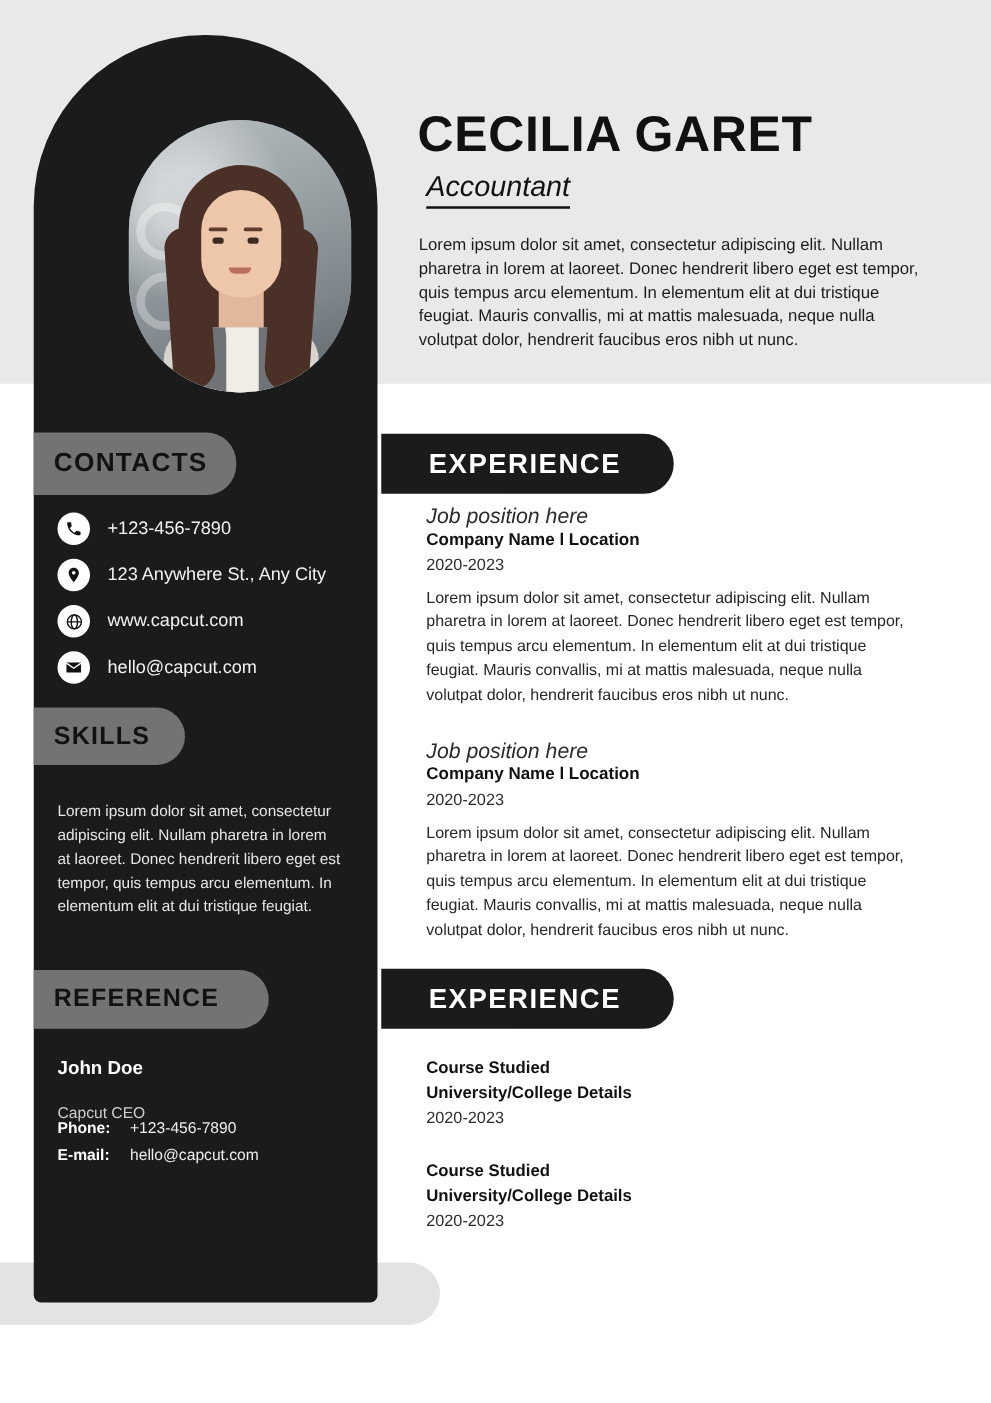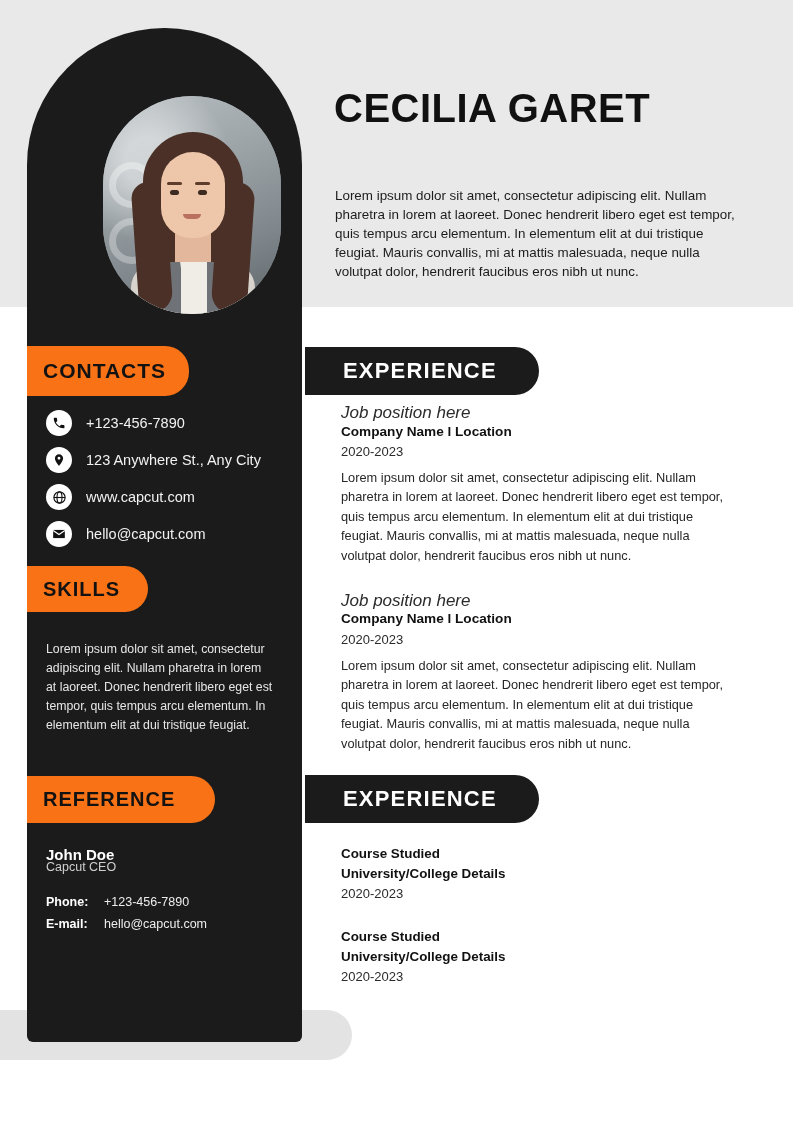--- a/index.html
+++ b/index.html
@@ -138,21 +138,21 @@
   }
   .p-shirt {
     position: absolute; left: 78px; top: 166px;
     width: 26px; height: 60px;
     background: #f0ece6;
   }
 
   
   .pill-light {
     position: absolute;
-    background: #f97316;
+    background: #737373;
     border-radius: 0 24px 24px 0;
     display: flex; align-items: center;
     padding-left: 16px;
     color: #121212;
     font-weight: 700;
     letter-spacing: 1px;
   }
   
   .pill-dark {
     position: absolute;
@@ -190,21 +190,21 @@
     color: #e6e6e6;
     font-size: 12.3px;
     line-height: 1.55;
   }
 
   .ref-name {
     position: absolute; left: 46px; top: 846px;
     color: #ffffff; font-size: 15px; font-weight: 700; text-align: center;
   }
   .ref-role {
-    position: absolute; left: 46px; top: 860px;
+    position: absolute; left: 46px; top: 883px;
     color: #cfcfcf; font-size: 12.5px;
   }
   .ref-line {
     position: absolute; left: 46px;
     display: flex; gap: 10px; align-items: baseline;
     font-size: 12.5px; color: #ededed;
   }
   .ref-line .lbl { font-weight: 700; color: #ffffff; width: 48px; }
 
   
@@ -343,20 +343,21 @@
   <div class="ref-line" style="top:895px;">
     <span class="lbl">Phone:</span>
     <span>+123-456-7890</span>
   </div>
   <div class="ref-line" style="top:917px;">
     <span class="lbl">E-mail:</span>
     <span>hello@capcut.com</span>
   </div>
 
   <div class="name">CECILIA GARET</div>
+  <div class="role">Accountant</div>
   <div class="summary">Lorem ipsum dolor sit amet, consectetur adipiscing elit. Nullam pharetra in lorem at laoreet. Donec hendrerit libero eget est tempor, quis tempus arcu elementum. In elementum elit at dui tristique feugiat. Mauris convallis, mi at mattis malesuada, neque nulla volutpat dolor, hendrerit faucibus eros nibh ut nunc.</div>
 
   <div class="pill-dark" style="left:305px; top:347px; width:234px; height:48px; font-size:22px;">
     <span>EXPERIENCE</span>
   </div>
 
   <div class="entry-pos" style="left:341px; top:403px;">Job position here</div>
   <div class="entry-company" style="left:341px; top:424px;">Company Name l Location</div>
   <div class="entry-date" style="left:341px; top:444px;">2020-2023</div>
   <div class="entry-desc" style="left:341px; top:468px;">Lorem ipsum dolor sit amet, consectetur adipiscing elit. Nullam pharetra in lorem at laoreet. Donec hendrerit libero eget est tempor, quis tempus arcu elementum. In elementum elit at dui tristique feugiat. Mauris convallis, mi at mattis malesuada, neque nulla volutpat dolor, hendrerit faucibus eros nibh ut nunc.</div>

